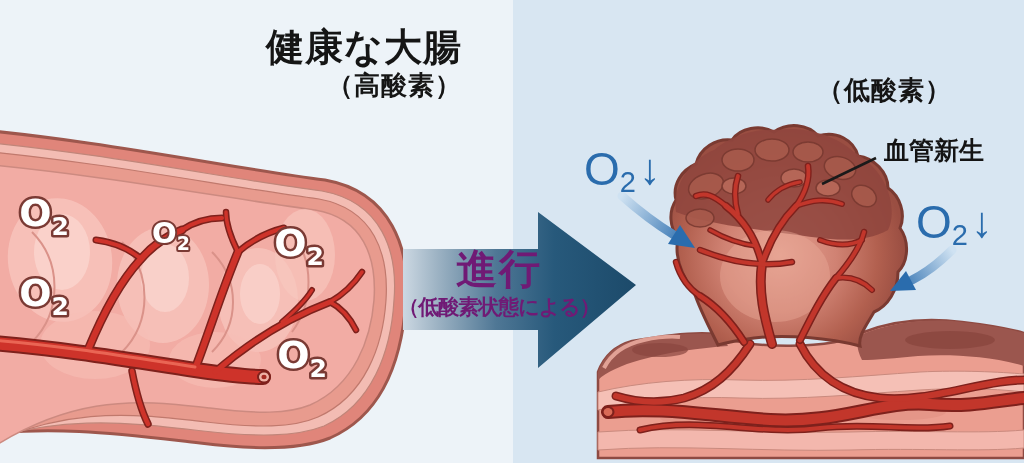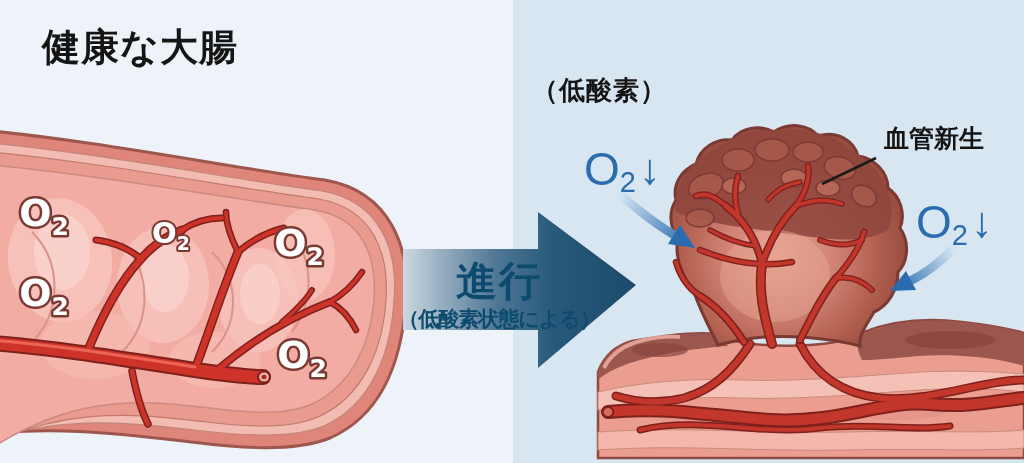--- a/index.html
+++ b/index.html
@@ -10,24 +10,24 @@
     --title-color:#151515;
   }
   html,body{margin:0;padding:0;}
   body{font-family:"Liberation Sans","DejaVu Sans",sans-serif;}
   #stage{position:relative;width:1024px;height:463px;overflow:hidden;background:var(--background-left);}
   .bg-half{position:absolute;top:0;height:463px;}
   #bg-left{left:0;width:513px;background:var(--background-left);}
   #bg-right{left:513px;width:511px;background:var(--background-right);}
   svg{position:absolute;left:0;top:0;}
   .overlay{position:absolute;white-space:nowrap;}
-  .title{width:420px;text-align:left;font-weight:bold;color:var(--title-color);letter-spacing:1px;font-family:Liberation Mono, monospace;}
+  .title{width:420px;text-align:right;font-weight:bold;color:var(--title-color);letter-spacing:1px;font-family:Liberation Mono, monospace;}
   .title-main{font-size:38px;}
   .title-sub{font-size:26px;}
-  .arrow-text{width:210px;text-align:center;color:#0c4a6e;font-weight:bold;margin-top:12px;}
+  .arrow-text{width:210px;text-align:center;color:#701a75;font-weight:bold;}
   #arrow-label{font-size:41px;letter-spacing:2px;}
   #arrow-sublabel{font-size:21px;font-weight:600;letter-spacing:-1px;width:240px;}
   #annotation{font-size:25px;font-weight:bold;color:#141414;}
   .o2label{color:var(--accent-blue);font-weight:normal;line-height:1;text-align:right;}
   .o2main{font-size:46px;}
   .o2sub{font-size:29px;vertical-align:-7px;}
   .o2down{font-size:43px;margin-left:3px;vertical-align:1px;}
   .svgtext{font-family:"DejaVu Sans","Liberation Sans",sans-serif;font-weight:bold;fill:#ffffff;
            stroke:#7a3a34;paint-order:stroke fill;stroke-linejoin:round;}
 </style>
@@ -228,24 +228,25 @@
         <polygon points="695,248 668,244 680,225" fill="#2a6cad"></polygon>
       </g>
       <g>
         <path d="M 952,250 C 938,264 926,273 912,280" fill="none" stroke="url(#bgrad2)" stroke-width="9" stroke-linecap="round"></path>
         <polygon points="890,291 906,271 916,290" fill="#2a6cad"></polygon>
       </g>
     </g>
   </svg>
 
   <div class="overlay title title-main" style="left:42px;top:22px;">健康な大腸</div>
+  <div class="overlay title title-sub" style="left:42px;top:68px;">（高酸素）</div>
 
   <div class="overlay title title-sub" style="left:532px;top:73px;">（低酸素）</div>
 
   <div class="overlay arrow-text" id="arrow-label" style="left:394px;top:242px;">進行</div>
   <div class="overlay arrow-text" id="arrow-sublabel" style="left:379px;top:293px;">（低酸素状態による）</div>
 
-  <div class="overlay" id="annotation" style="left:884px;top:122px;">血管新生</div>
+  <div class="overlay" id="annotation" style="left:884px;top:134px;">血管新生</div>
 
   <div class="overlay o2label" style="left:584px;top:146px;"><span class="o2main">O</span><span class="o2sub">2</span><span class="o2down">↓</span></div>
 
   <div class="overlay o2label" style="left:916px;top:199px;"><span class="o2main">O</span><span class="o2sub">2</span><span class="o2down">↓</span></div>
 </div>
 
 </body></html>

